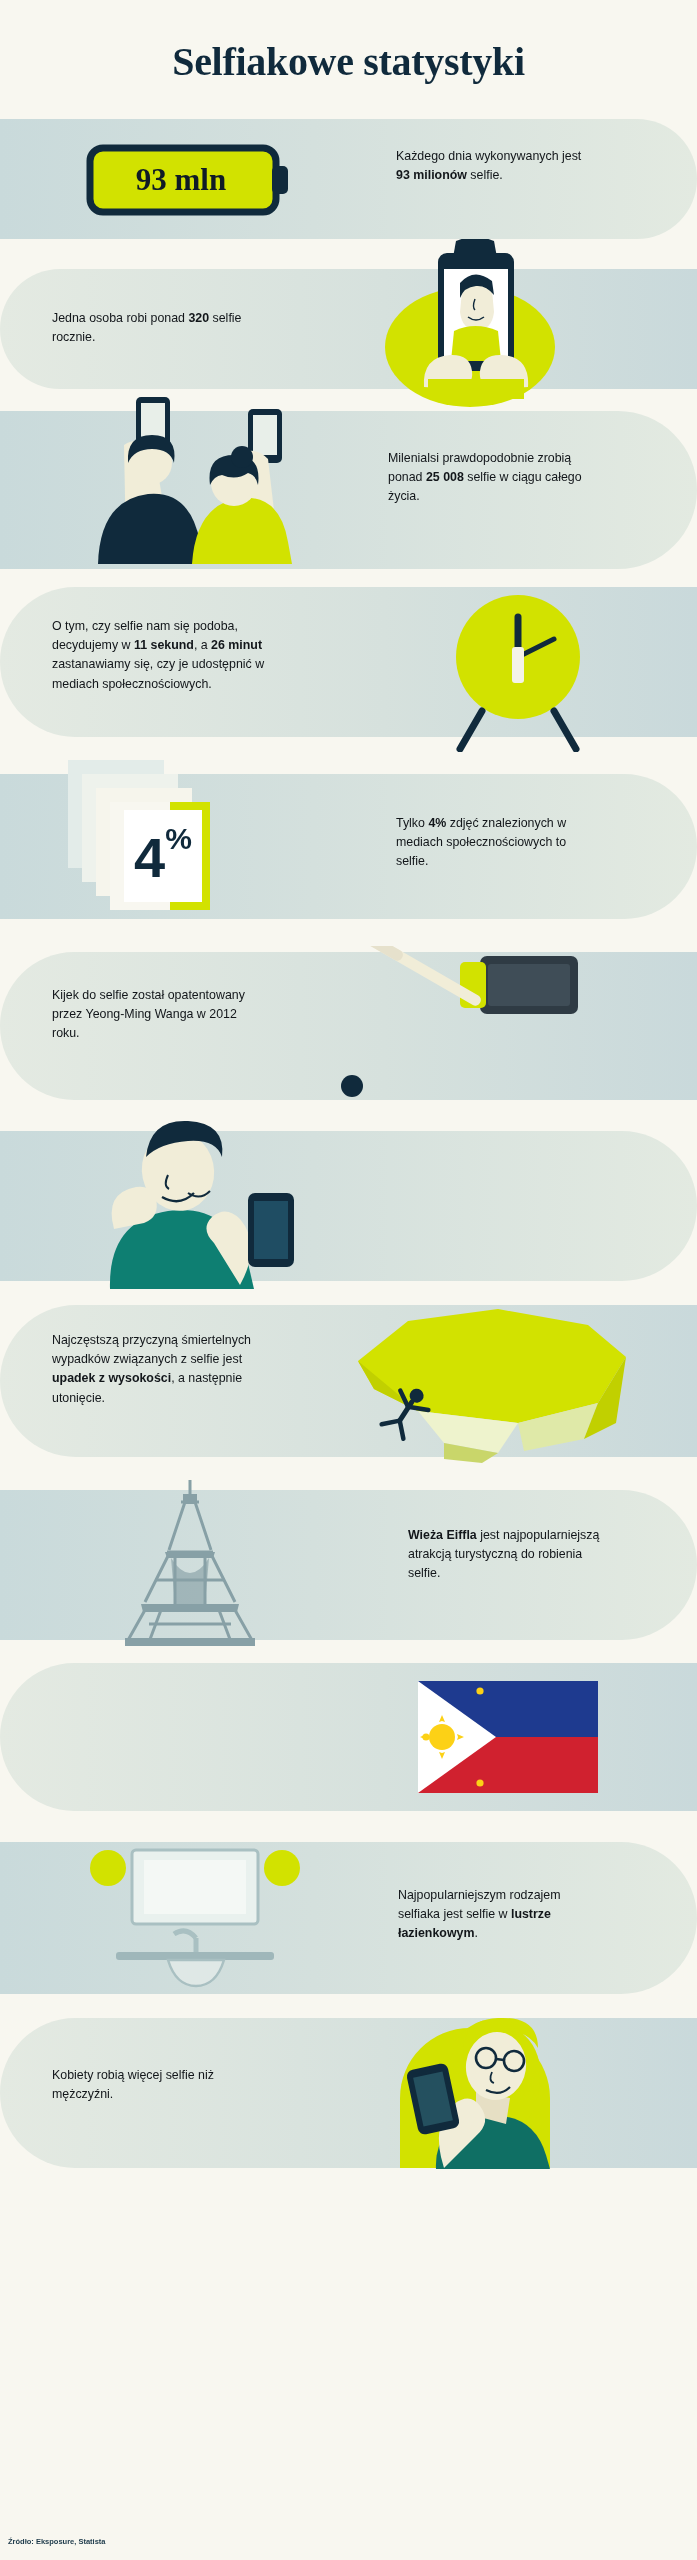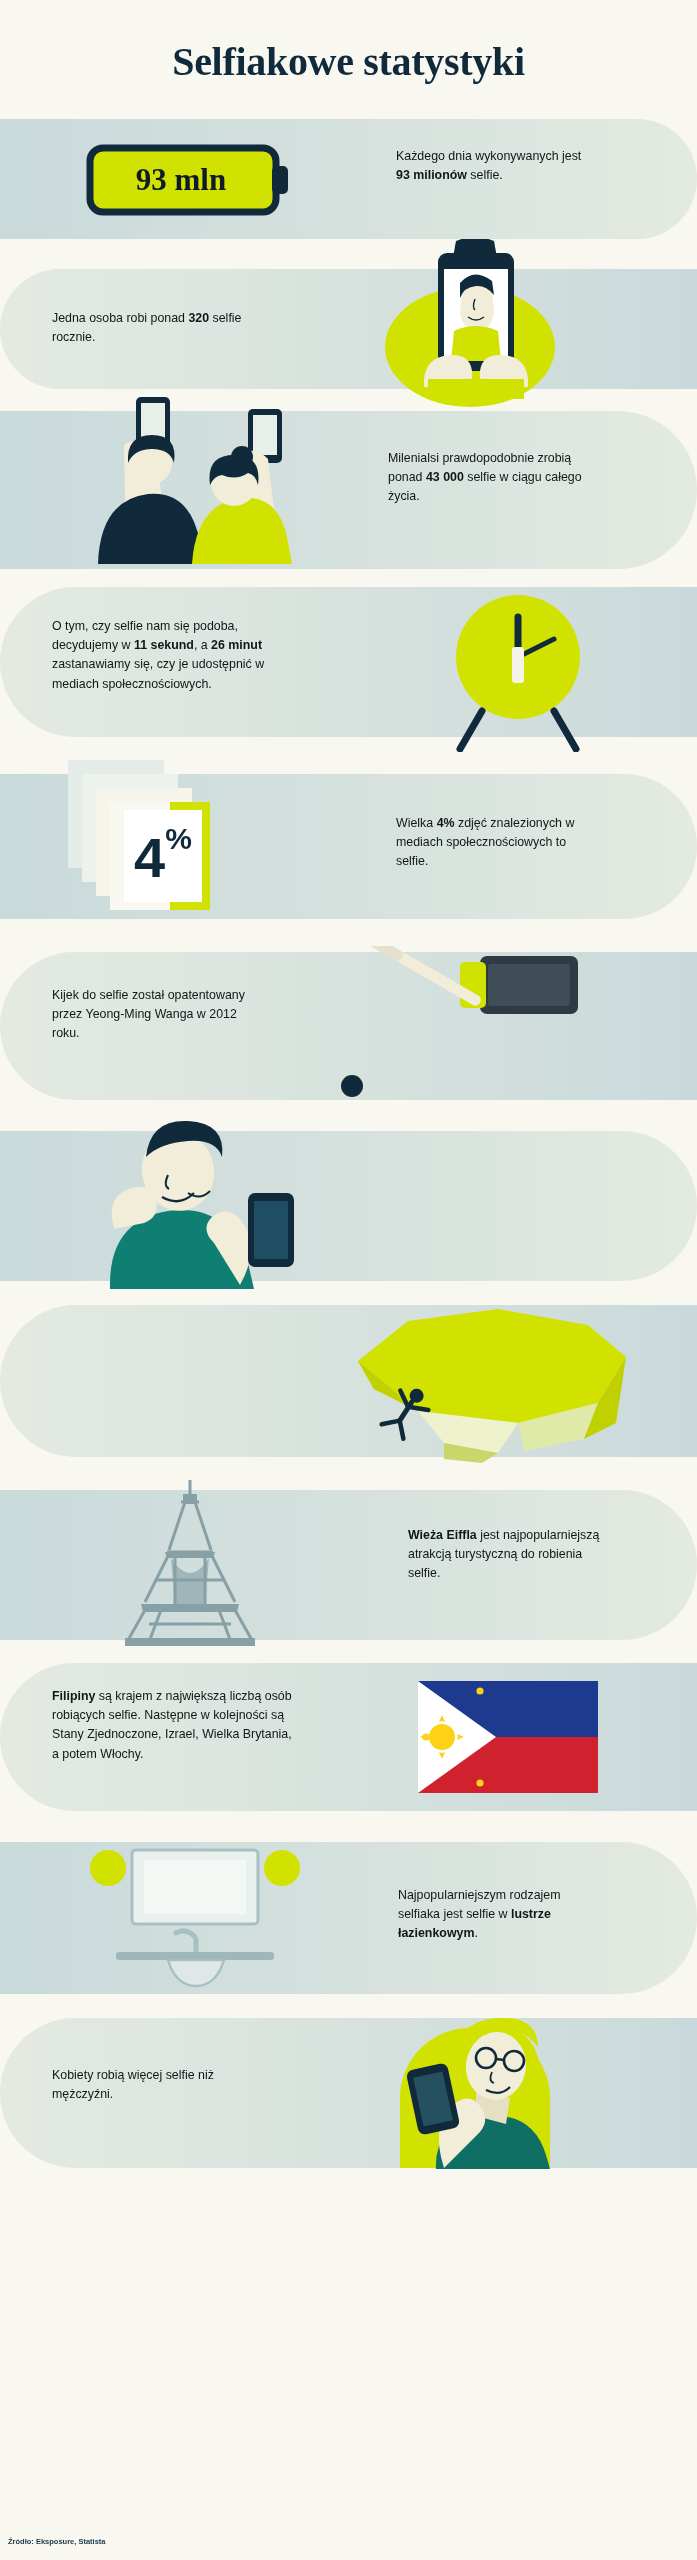--- a/index.html
+++ b/index.html
@@ -142,21 +142,21 @@
 
       <path d="M104 175 q4 -60 48 -66 q40 -4 48 44 l4 22 z" fill="#d2e200"></path>
 
       <circle cx="146" cy="94" r="23" fill="#f1edd8"></circle>
       <path d="M122 96 q-4 -30 24 -30 q28 0 24 30 q-2 -10 -10 -12 q-12 8 -26 2 q-8 1 -12 10z" fill="#102a3c"></path>
       <circle cx="154" cy="68" r="11" fill="#102a3c"></circle>
     </svg>
   </div>
 
   <div class="txt" style="left:388px;top:60px;width:205px;">
-    <span>Milenialsi prawdopodobnie zrobią ponad </span><b>43 000</b><span> selfie w ciągu całego życia.</span>
+    <span>Milenialsi prawdopodobnie zrobią ponad </span><b>25 008</b><span> selfie w ciągu całego życia.</span>
   </div>
 </div>
 
 <div class="panel" style="height:185px">
   <div class="band rev l-round" style="top:18px;height:150px;left:0;right:0;"></div>
 
   <div class="art" style="left:438px;top:18px;">
     <svg width="160" height="165" viewBox="0 0 160 165">
       <circle cx="80" cy="70" r="62" fill="#d2e200"></circle>
       <path d="M80 70 L80 30" stroke="#102a3c" stroke-width="7" stroke-linecap="round"></path>
@@ -184,21 +184,21 @@
       <rect x="102" y="48" width="40" height="108" fill="#d2e200"></rect>
       <rect x="56" y="56" width="78" height="92" fill="#ffffff"></rect>
     </svg>
     <div style="position:absolute;left:56px;top:58px;width:78px;height:92px;display:flex;align-items:center;justify-content:center;">
       <span style="font-size:56px;font-weight:700;color:#102a3c;line-height:1;font-family:'Liberation Sans',sans-serif;">4</span>
         <span style="font-size:30px;font-weight:700;color:#102a3c;align-self:flex-start;margin-top:10px;font-family:'Liberation Sans',sans-serif;">%</span>
   </div>
   </div>
 
   <div class="txt" style="left:396px;top:60px;width:195px;">
-    <span>Wielka </span><b>4%</b><span> zdjęć znalezionych w mediach społecznościowych to selfie.</span>
+    <span>Tylko </span><b>4%</b><span> zdjęć znalezionych w mediach społecznościowych to selfie.</span>
   </div>
 </div>
 
 <div class="panel" style="height:175px">
   <div class="band rev l-round" style="top:18px;height:148px;left:0;right:0;"></div>
 
   <div class="art" style="left:330px;top:12px;">
     <svg width="300" height="160" viewBox="0 0 300 160">
       <rect x="150" y="10" width="98" height="58" rx="7" fill="#2f3b44"></rect>
       <rect x="158" y="18" width="82" height="42" rx="3" fill="#3f4d57"></rect>
@@ -256,20 +256,23 @@
         <circle cx="62" cy="96" r="7" fill="#102a3c"></circle>
         <path d="M62 104 l2 22" stroke="#102a3c" stroke-width="5" stroke-linecap="round"></path>
         <path d="M62 110 l-16 -8" stroke="#102a3c" stroke-width="4.5" stroke-linecap="round"></path>
         <path d="M62 110 l18 -10" stroke="#102a3c" stroke-width="4.5" stroke-linecap="round"></path>
         <path d="M64 126 l-12 14" stroke="#102a3c" stroke-width="4.5" stroke-linecap="round"></path>
         <path d="M64 126 l14 12" stroke="#102a3c" stroke-width="4.5" stroke-linecap="round"></path>
       </g>
     </svg>
   </div>
 
+  <div class="txt" style="left:52px;top:42px;width:205px;">
+    <span>Najczęstszą przyczyną śmiertelnych wypadków związanych z selfie jest </span><b>upadek z wysokości</b><span>, a następnie utonięcie.</span>
+  </div>
 </div>
 
 <div class="panel" style="height:175px">
   <div class="band r-round" style="top:16px;height:150px;left:0;right:0;"></div>
 
   <div class="art" style="left:105px;top:2px;">
     <svg width="170" height="170" viewBox="0 0 170 170">
       <g fill="none" stroke="#87a0a6" stroke-width="3">
         <path d="M85 4 L85 22"></path>
         <path d="M76 26 L94 26"></path>
@@ -312,23 +315,20 @@
         <path d="M24 78 l3 -7 -3 1 -3 -1 z"></path>
         <path d="M2 56 l7 3 -1 -3 1 -3 z"></path>
         <path d="M46 56 l-7 3 1 -3 -1 -3 z"></path>
       </g>
       <circle cx="62" cy="10" r="3.6" fill="#fcd116"></circle>
       <circle cx="62" cy="102" r="3.6" fill="#fcd116"></circle>
       <circle cx="8" cy="56" r="3.6" fill="#fcd116"></circle>
     </svg>
   </div>
 
-  <div class="txt" style="left:52px;top:38px;width:245px;">
-    <b>Filipiny</b><span> są krajem z największą liczbą osób robiących selfie. Następne w kolejności są Stany Zjednoczone, Izrael, Wielka Brytania, a potem Włochy.</span>
-  </div>
 </div>
 
 <div class="panel" style="height:180px">
   <div class="band r-round" style="top:18px;height:152px;left:0;right:0;"></div>
 
   <div class="art" style="left:70px;top:18px;">
     <svg width="250" height="152" viewBox="0 0 250 152">
       <circle cx="38" cy="26" r="18" fill="#d2e200"></circle>
       <circle cx="212" cy="26" r="18" fill="#d2e200"></circle>
       <rect x="62" y="8" width="126" height="74" rx="4" fill="#e9f1ee" stroke="#a9c0c2" stroke-width="3"></rect>

